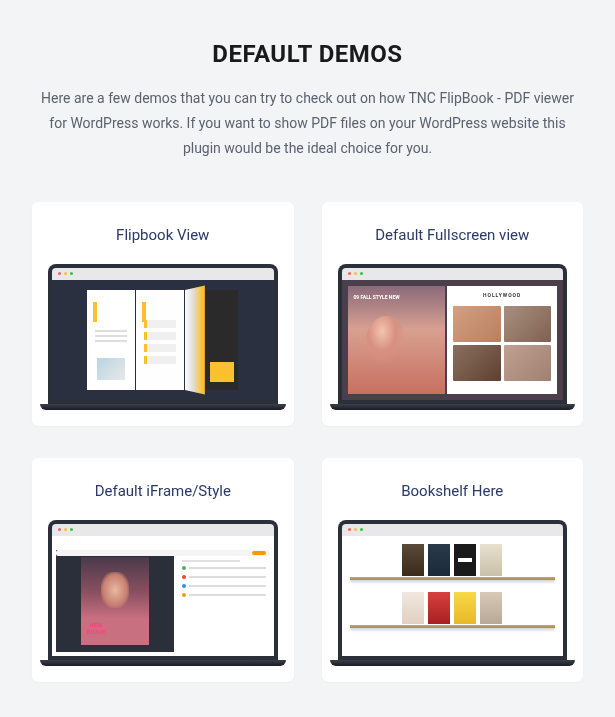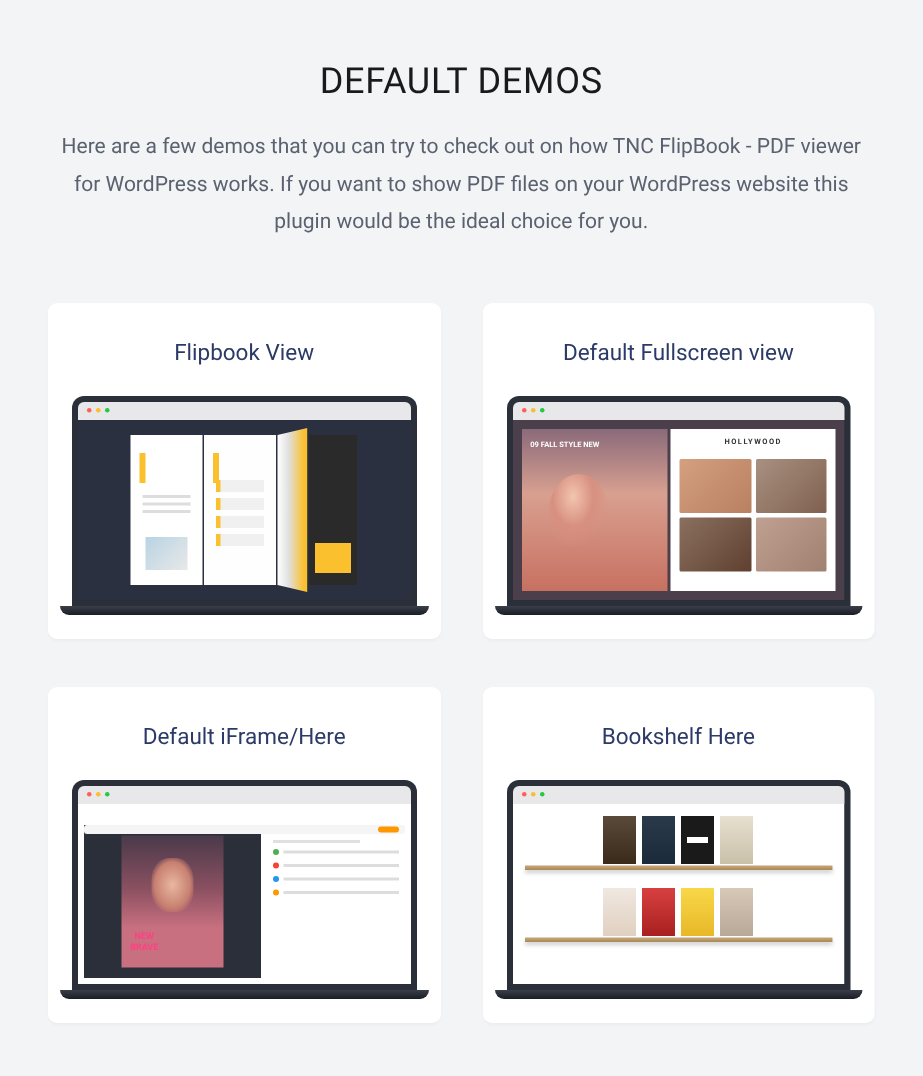--- a/index.html
+++ b/index.html
@@ -5,21 +5,21 @@
     * { margin: 0; padding: 0; box-sizing: border-box; }
     body {
       font-family: -apple-system, BlinkMacSystemFont, "Segoe UI", Roboto, sans-serif;
       background: #f3f4f6;
       width: 615px;
       padding: 40px 32px;
     }
     .heading {
       text-align: center;
       font-size: 24px;
-      font-weight: 400;
+      font-weight: 700;
       color: #1a1a1a;
       letter-spacing: 0.5px;
       margin-bottom: 18px;
     }
     .subtitle {
       text-align: center;
       font-size: 14px;
       color: #5a6270;
       line-height: 1.8;
       margin: 0 auto 40px;
@@ -216,21 +216,21 @@
                 </div>
             </div>
           </div>
         </div>
       </div>
       <div class="laptop-base"></div>
     </div>
   </div>
 
   <div class="card">
-    <div class="card-title">Default iFrame/Here</div>
+    <div class="card-title">Default iFrame/Style</div>
     <div class="laptop">
       <div class="laptop-screen">
         <div class="browser-bar">
           <span class="dot dot-r"></span>
           <span class="dot dot-y"></span>
           <span class="dot dot-g"></span>
         </div>
         <div class="screen-content" style="position:relative;">
           <div class="if-addr"></div>
           <div class="if-bg">

